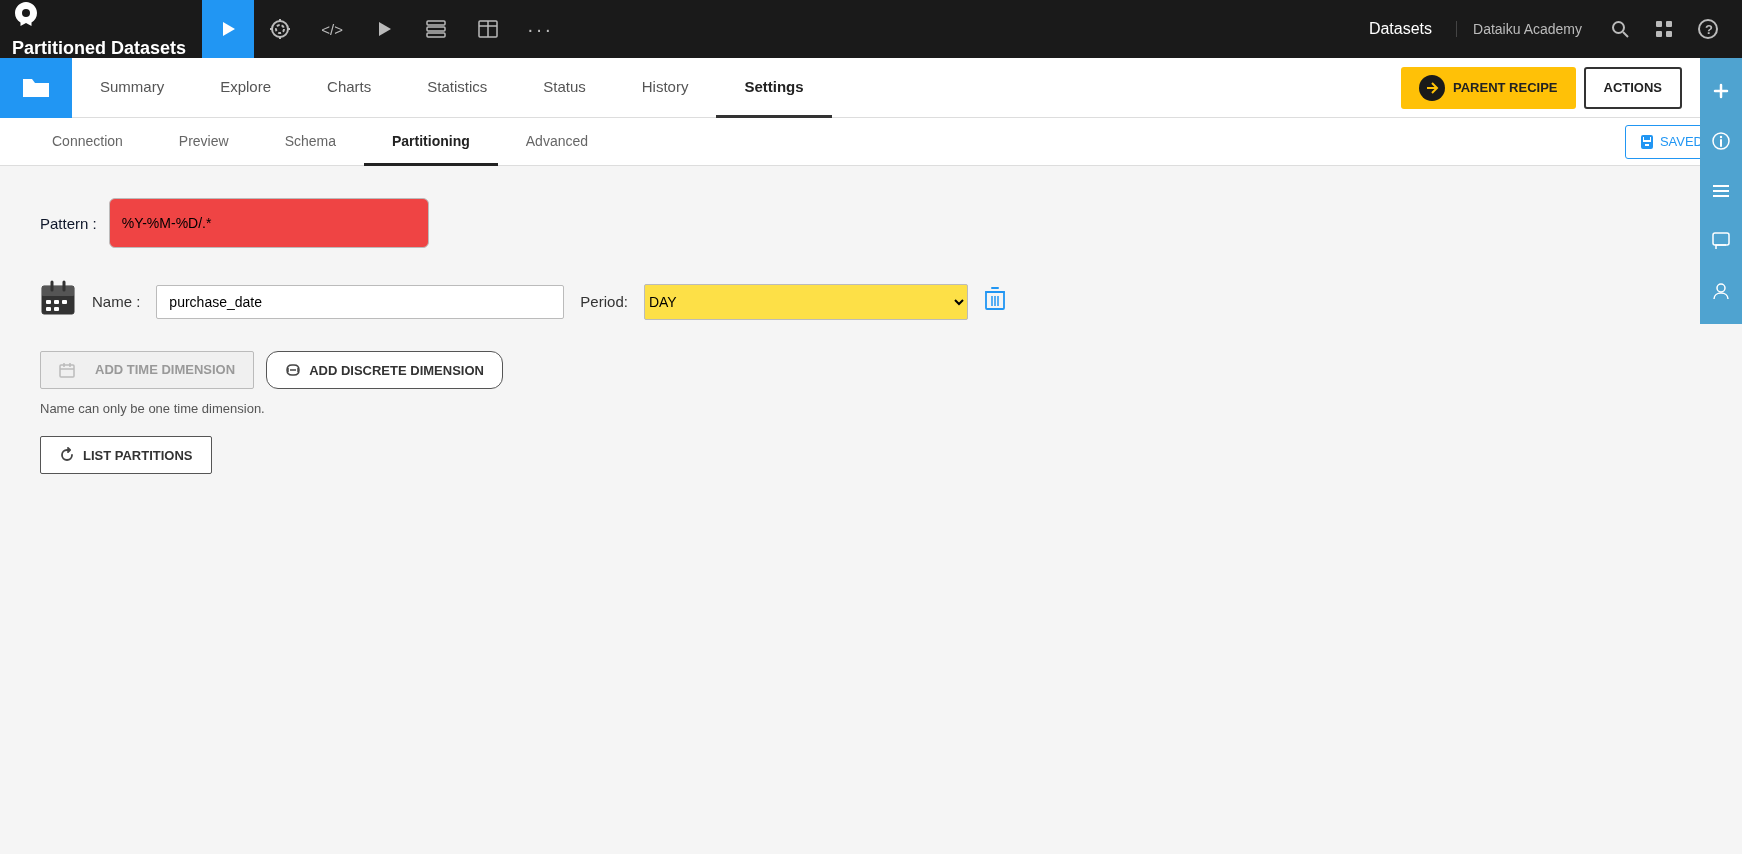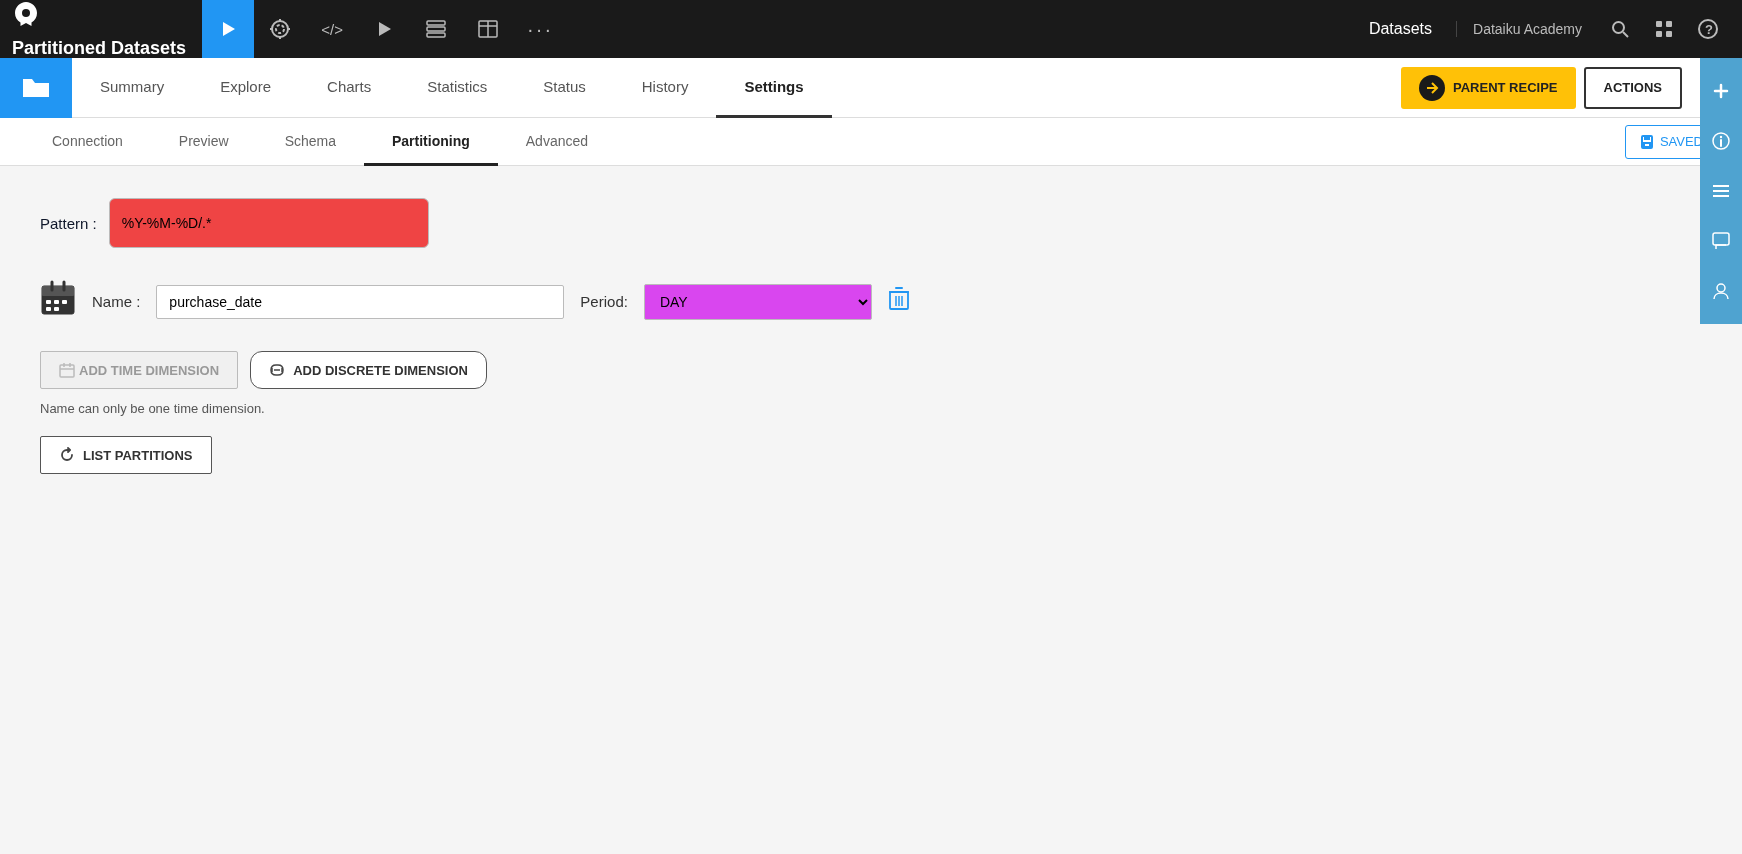--- a/index.html
+++ b/index.html
@@ -68,27 +68,27 @@
     .dimension-title { font-size: 20px; font-weight: 700; color: #222; margin-bottom: 20px; }
 
     .dimension-row { display: flex; align-items: center; gap: 16px; margin-bottom: 28px; }
     .calendar-icon { font-size: 30px; color: #444; }
     .name-label { font-size: 15px; color: #333; white-space: nowrap; }
     .name-input {
       border: 1px solid #bbb; background: white; padding: 8px 12px; font-size: 14px; width: 408px; border-radius: 2px; outline: none;
     }
     .period-label { font-size: 15px; color: #333; white-space: nowrap; }
     .period-select {
-      border: 1px solid #bbb; background: #d946ef; padding: 8px 11px; font-size: 14px; width: 228px; border-radius: 2px; outline: none; cursor: pointer; appearance: auto;
+      border: 1px solid #bbb; background: #fde047; padding: 8px 0; font-size: 14px; width: 324px; border-radius: 2px; outline: none; cursor: pointer; appearance: auto;
     }
     .delete-btn { color: #2196F3; font-size: 20px; cursor: pointer; background: none; border: none; }
 
     .action-buttons-row { display: flex; align-items: center; gap: 12px; margin-bottom: 12px; }
     .add-time-btn {
-      display: flex; align-items: center; gap: 4px; padding: 10px 18px; border: 1.5px solid #bbb; background: #f0f0f0; color: #999; font-size: 13px; font-weight: 700; cursor: not-allowed; border-radius: 2px;
+      display: flex; align-items: flex-start; gap: 20px; padding: 10px 18px; border: 1.5px solid #bbb; background: #f0f0f0; color: #999; font-size: 13px; font-weight: 700; cursor: not-allowed; border-radius: 2px;
     }
     .add-discrete-btn {
       display: flex; align-items: center; gap: 8px; padding: 10px 18px; border: 1.5px solid #555; background: white; color: #333; font-size: 13px; font-weight: 700; cursor: pointer; border-radius: 12px;
     }
 
     .info-text { font-size: 13px; color: #555; margin-bottom: 20px; }
 
     .list-partitions-btn {
       display: flex; align-items: center; gap: 8px; padding: 10px 18px; border: 1.5px solid #555; background: white; color: #333; font-size: 13px; font-weight: 700; cursor: pointer; border-radius: 2px;
     }

